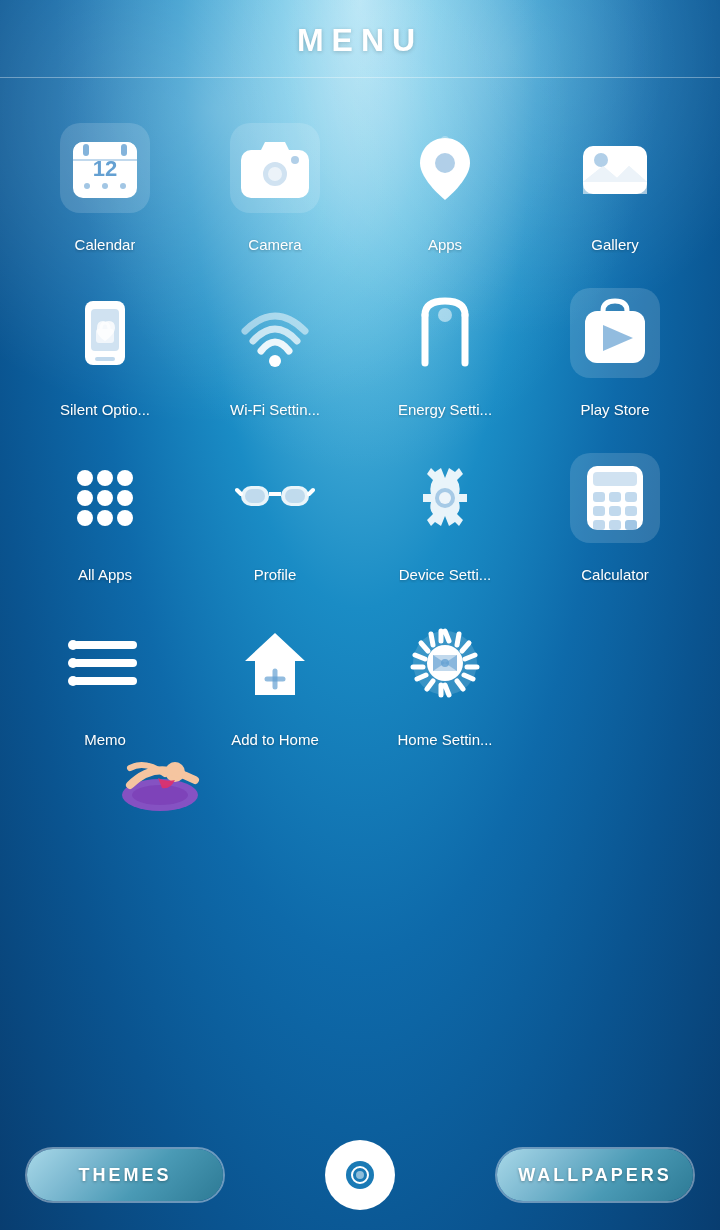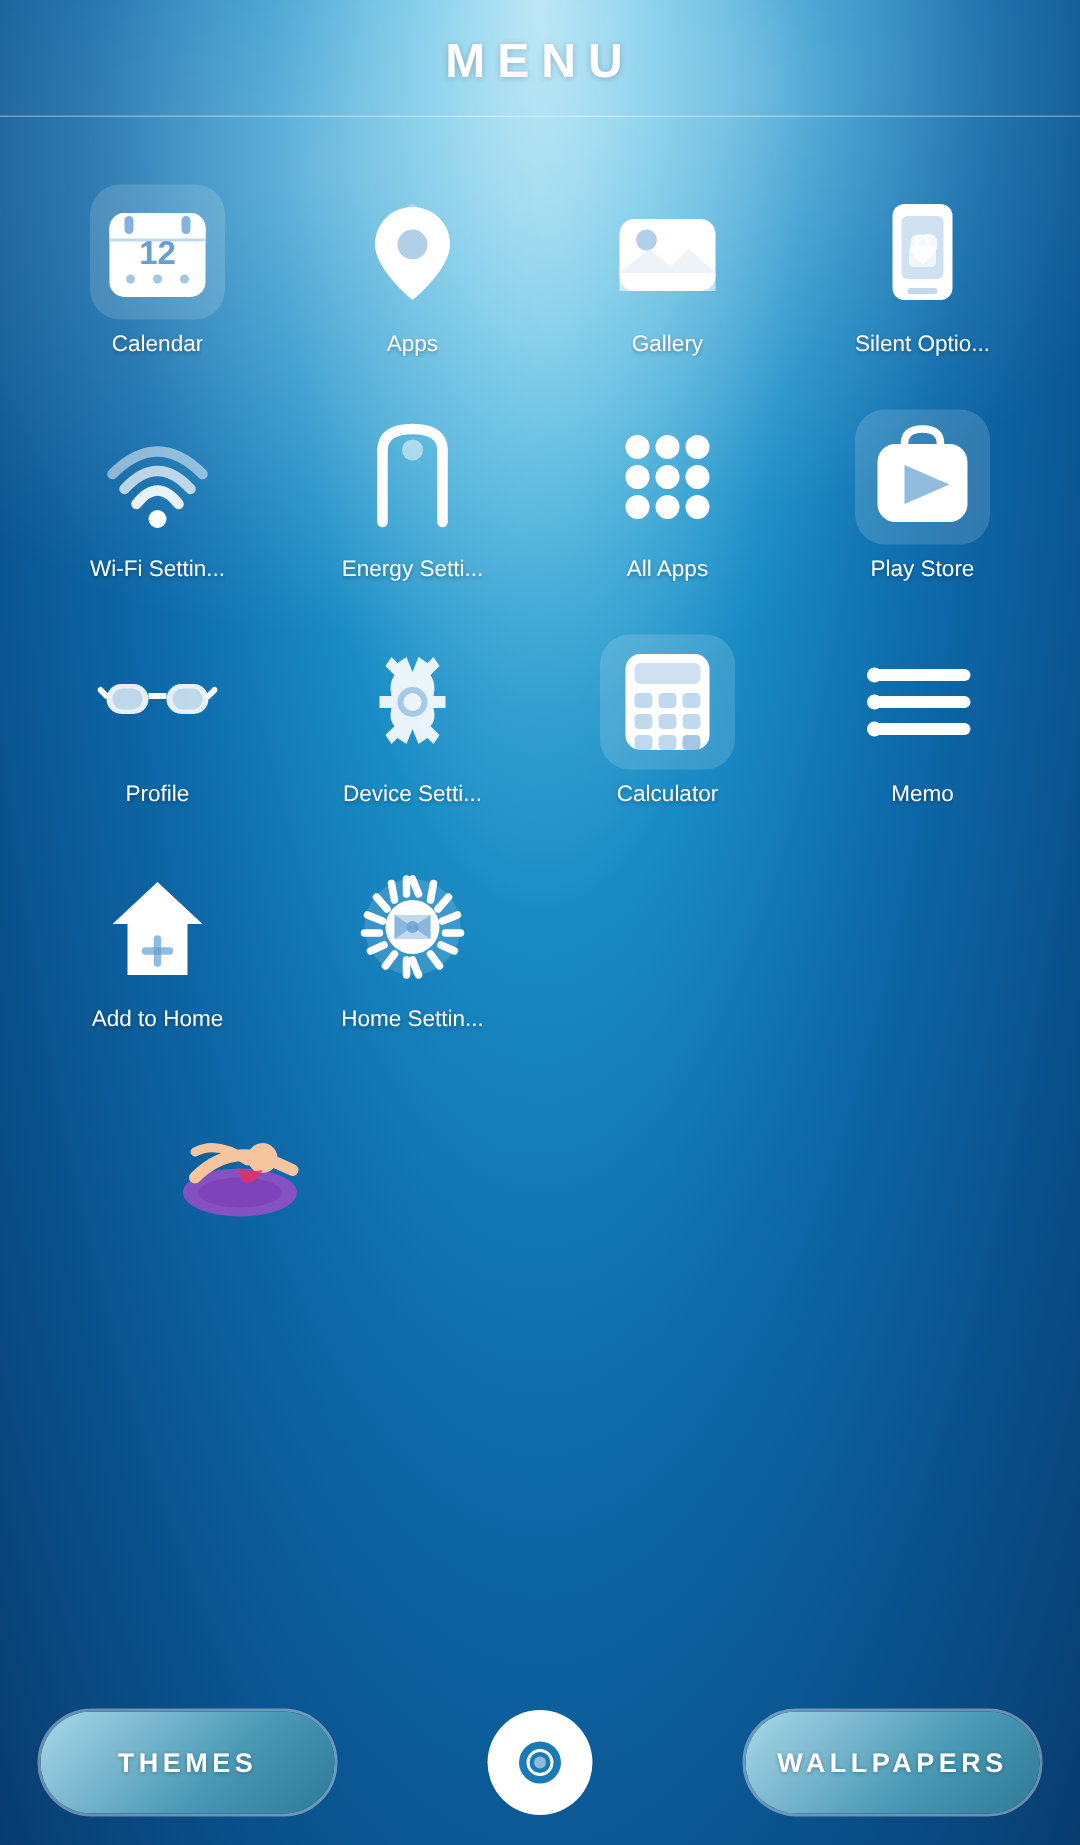--- a/index.html
+++ b/index.html
@@ -92,21 +92,21 @@
       padding: 15px 8px 20px;
       cursor: pointer;
     }
 
     .app-icon {
       width: 90px;
       height: 90px;
       display: flex;
       align-items: center;
       justify-content: center;
-      margin-bottom: 8px;
+      margin-bottom: 23px;
     }
 
     .app-icon svg {
       width: 80px;
       height: 80px;
       fill: white;
     }
 
     .app-icon.rounded-bg {
       background: rgba(255,255,255,0.15);
@@ -133,21 +133,21 @@
       height: 110px;
       z-index: 20;
       display: flex;
       align-items: center;
       justify-content: space-between;
       padding: 15px 25px;
     }
 
     .bottom-btn {
       width: 200px;
-      height: 72px;
+      height: 56px;
       border-radius: 40px;
       overflow: hidden;
       display: flex;
       align-items: center;
       justify-content: center;
       cursor: pointer;
       position: relative;
       border: 2px solid rgba(255,255,255,0.4);
     }
 
@@ -224,20 +224,32 @@
         <line x1="8" y1="32" x2="72" y2="32" stroke="rgba(100,160,210,0.4)" stroke-width="2"></line>
 
         <circle cx="22" cy="58" r="3" fill="rgba(100,160,210,0.6)"></circle>
         <circle cx="40" cy="58" r="3" fill="rgba(100,160,210,0.6)"></circle>
         <circle cx="58" cy="58" r="3" fill="rgba(100,160,210,0.6)"></circle>
       </svg>
     </div>
     <span class="app-label">Calendar</span>
   </div>
 
+  <div class="app-item">
+    <div class="app-icon rounded-bg">
+      <svg viewBox="0 0 80 80" xmlns="http://www.w3.org/2000/svg">
+        <rect x="6" y="22" width="68" height="48" rx="10" fill="white"></rect>
+        <path d="M26 22 L30 14 L50 14 L54 22" fill="white"></path>
+        <circle cx="40" cy="46" r="14" fill="rgba(100,160,210,0.3)" stroke="white" stroke-width="4"></circle>
+        <circle cx="40" cy="46" r="7" fill="white" opacity="0.6"></circle>
+        <circle cx="60" cy="32" r="4" fill="rgba(100,160,210,0.5)"></circle>
+      </svg>
+    </div>
+    <span class="app-label">Camera</span>
+  </div>
 
   <div class="app-item">
     <div class="app-icon">
       <svg viewBox="0 0 80 80" xmlns="http://www.w3.org/2000/svg">
         <path d="M40 10 C26 10 15 21 15 35 C15 52 40 72 40 72 C40 72 65 52 65 35 C65 21 54 10 40 10 Z" fill="white"></path>
         <circle cx="40" cy="35" r="10" fill="rgba(100,160,210,0.5)"></circle>
         <circle cx="40" cy="12" r="4" fill="white" opacity="0.3"></circle>
       </svg>
     </div>
     <span class="app-label">Apps</span>
@@ -290,20 +302,34 @@
     <div class="app-icon">
       <svg viewBox="0 0 80 80" xmlns="http://www.w3.org/2000/svg">
 
         <circle cx="40" cy="22" r="7" fill="white" opacity="0.5"></circle>
         <line x1="20" y1="22" x2="20" y2="70" stroke="white" stroke-width="7" stroke-linecap="round"></line>
         <line x1="60" y1="22" x2="60" y2="70" stroke="white" stroke-width="7" stroke-linecap="round"></line>
         <path d="M20 22 Q20 8 40 8 Q60 8 60 22" stroke="white" stroke-width="7" fill="none" stroke-linecap="round"></path>
       </svg>
     </div>
     <span class="app-label">Energy Setti...</span>
+  </div>
+
+  <div class="app-item">
+    <div class="app-icon rounded-bg">
+      <svg viewBox="0 0 80 80" xmlns="http://www.w3.org/2000/svg">
+
+        <rect x="10" y="18" width="60" height="52" rx="12" fill="white"></rect>
+
+        <path d="M28 32 L28 58 L58 45 Z" fill="rgba(100,160,210,0.7)"></path>
+
+        <path d="M28 18 Q28 8 40 8 Q52 8 52 18" stroke="white" stroke-width="5" fill="none" stroke-linecap="round"></path>
+      </svg>
+    </div>
+    <span class="app-label">Play Store</span>
   </div>
 
   <div class="app-item">
     <div class="app-icon">
       <svg viewBox="0 0 80 80" xmlns="http://www.w3.org/2000/svg">
 
         <circle cx="20" cy="20" r="8" fill="white"></circle>
         <circle cx="40" cy="20" r="8" fill="white"></circle>
         <circle cx="60" cy="20" r="8" fill="white"></circle>
         <circle cx="20" cy="40" r="8" fill="white"></circle>
@@ -311,34 +337,20 @@
         <circle cx="60" cy="40" r="8" fill="white"></circle>
         <circle cx="20" cy="60" r="8" fill="white"></circle>
         <circle cx="40" cy="60" r="8" fill="white"></circle>
         <circle cx="60" cy="60" r="8" fill="white"></circle>
       </svg>
     </div>
     <span class="app-label">All Apps</span>
   </div>
 
   <div class="app-item">
-    <div class="app-icon rounded-bg">
-      <svg viewBox="0 0 80 80" xmlns="http://www.w3.org/2000/svg">
-
-        <rect x="10" y="18" width="60" height="52" rx="12" fill="white"></rect>
-
-        <path d="M28 32 L28 58 L58 45 Z" fill="rgba(100,160,210,0.7)"></path>
-
-        <path d="M28 18 Q28 8 40 8 Q52 8 52 18" stroke="white" stroke-width="5" fill="none" stroke-linecap="round"></path>
-      </svg>
-    </div>
-    <span class="app-label">Play Store</span>
-  </div>
-
-  <div class="app-item">
     <div class="app-icon">
       <svg viewBox="0 0 80 80" xmlns="http://www.w3.org/2000/svg">
 
         <rect x="6" y="28" width="28" height="20" rx="10" fill="white" opacity="0.9"></rect>
         <rect x="46" y="28" width="28" height="20" rx="10" fill="white" opacity="0.9"></rect>
         <line x1="34" y1="36" x2="46" y2="36" stroke="white" stroke-width="4"></line>
         <line x1="6" y1="36" x2="2" y2="32" stroke="white" stroke-width="4" stroke-linecap="round"></line>
         <line x1="74" y1="36" x2="78" y2="32" stroke="white" stroke-width="4" stroke-linecap="round"></line>
 
         <rect x="10" y="31" width="20" height="14" rx="7" fill="rgba(100,160,210,0.3)"></rect>

